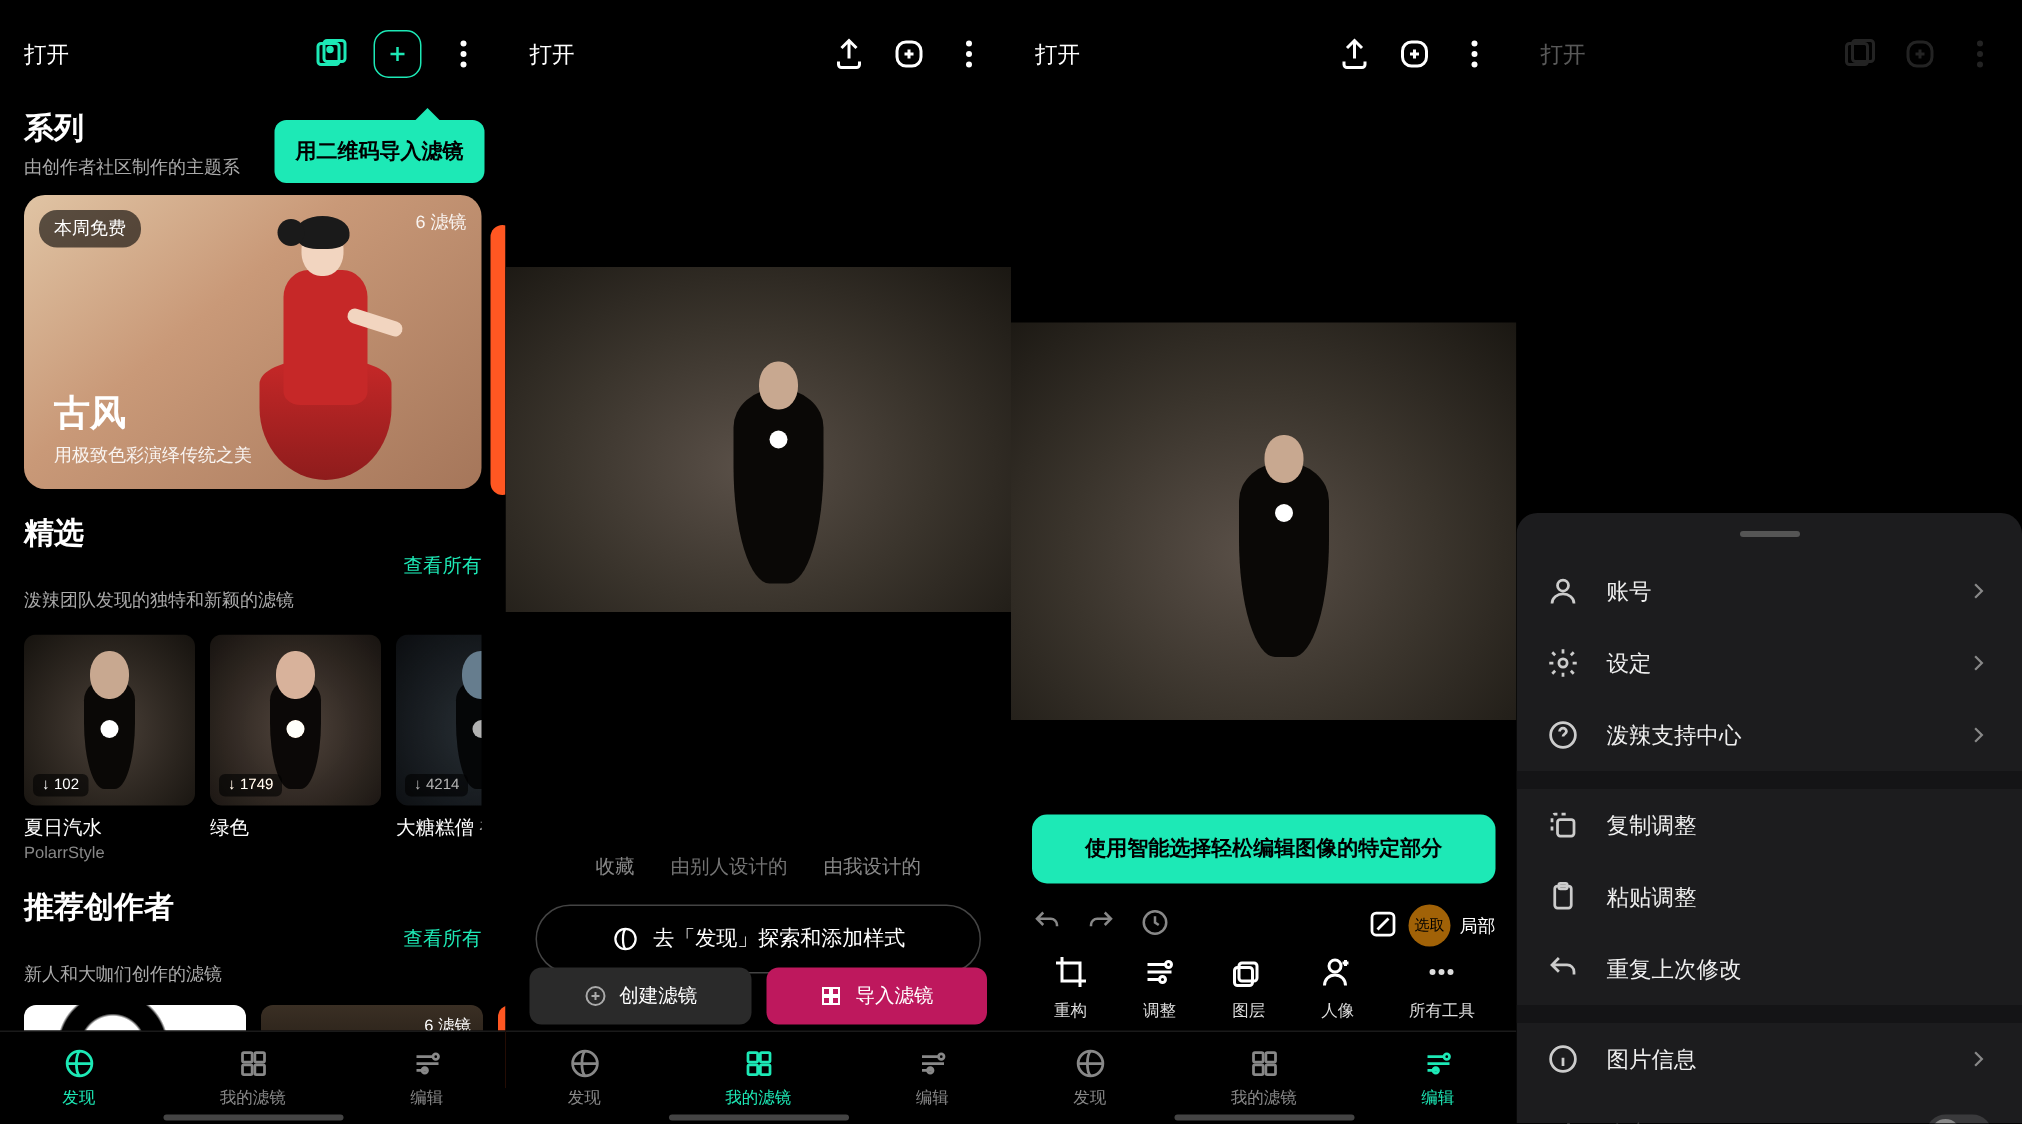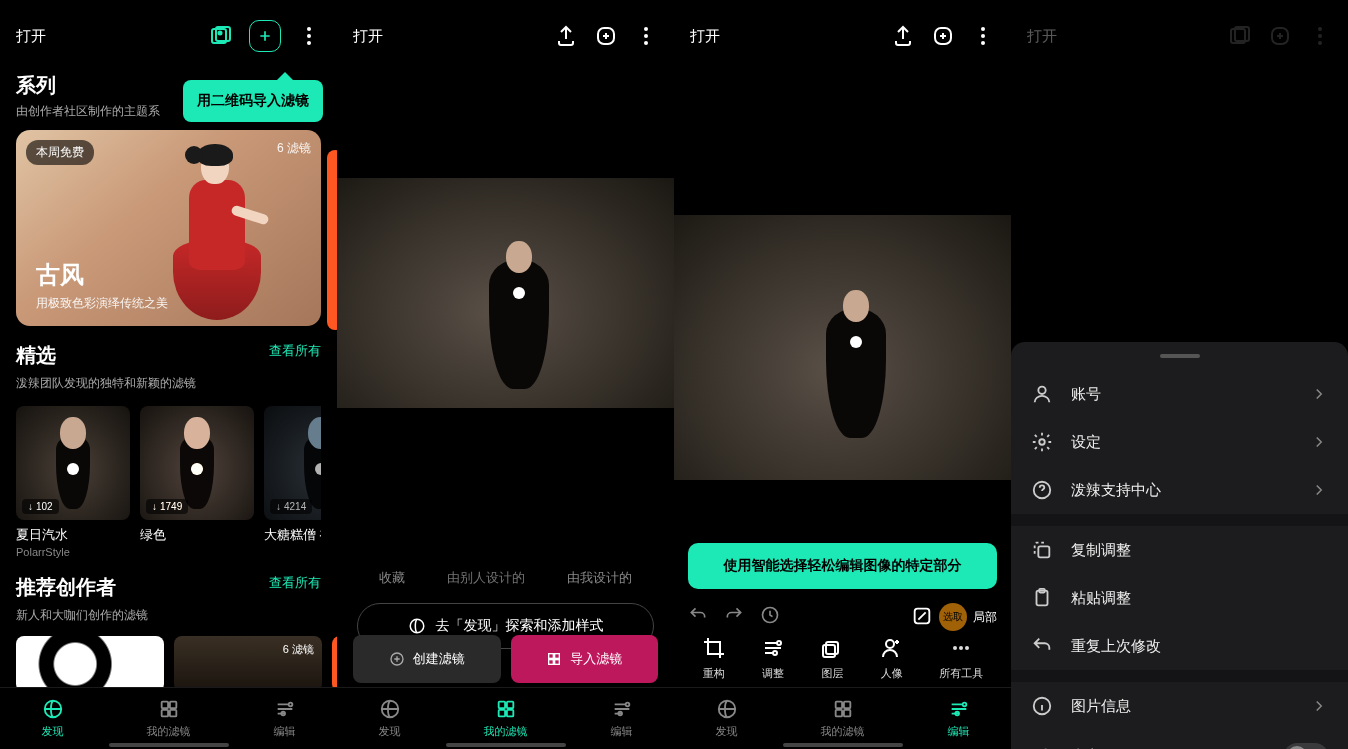--- a/index.html
+++ b/index.html
@@ -21,21 +21,21 @@
 
 
 .tooltip-qr { position: absolute; top: 80px; right: 14px; background: #1de9b6; color: #000; font-weight: 600; padding: 12px 14px; border-radius: 8px; font-size: 14px; z-index: 10; }
 .tooltip-qr::before { content: ''; position: absolute; top: -8px; right: 30px; border: 8px solid transparent; border-bottom-color: #1de9b6; border-top: none; }
 
 
 .section { padding: 0 16px 16px; }
 .section-hdr { display: flex; justify-content: space-between; margin-bottom: 6px; }
 .section-title { font-size: 20px; font-weight: 700; }
 .section-sub { font-size: 12px; color: #aaa; margin-top: 4px; }
-.see-all { color: #1de9b6; font-size: 13px; }
+.see-all { color: #1de9b6; font-size: 13px; margin-top: 26px; }
 
 
 .hero-card { position: relative; height: 196px; border-radius: 14px; overflow: hidden; margin-top: 10px; background: linear-gradient(140deg,#e0c4a4 0%,#c99978 40%,#a5765a 100%); }
 .hero-badge-l { position: absolute; left: 10px; top: 10px; background: rgba(0,0,0,.6); padding: 4px 10px; border-radius: 12px; font-size: 12px; }
 .hero-badge-r { position: absolute; right: 10px; top: 10px; color: #fff; font-size: 12px; opacity: .9; }
 .hero-text { position: absolute; left: 20px; bottom: 14px; }
 .hero-title { font-size: 24px; font-weight: 700; margin-bottom: 4px; }
 .hero-sub { font-size: 12px; opacity: .9; }
 .hero-figure { position: absolute; right: 60px; top: 20px; width: 100px; height: 170px; }
 .orange-strip { position: absolute; right: -6px; top: 150px; width: 16px; height: 180px; background: #ff5722; border-radius: 8px; }
@@ -60,30 +60,30 @@
 .nav-indicator { position: absolute; bottom: 2px; left: 50%; transform: translateX(-50%); width: 120px; height: 4px; background: #444; border-radius: 2px; }
 
 
 .editor-img { position: absolute; left: 0; right: 0; top: 178px; height: 230px; background: radial-gradient(ellipse at 48% 58%, #5a5048 0%, #3a342c 50%, #1a1712 100%); }
 .editor-img-3 { top: 215px; height: 265px; }
 .figure-silhouette { position: absolute; left: 45%; top: 35%; width: 60px; height: 130px; background: #0a0806; border-radius: 50% 50% 40% 40% / 20% 20% 60% 60%; }
 .figure-head { position: absolute; left: 50%; top: -18px; transform: translateX(-50%); width: 26px; height: 32px; background: #c8a890; border-radius: 48%; }
 .figure-flower { position: absolute; left: 50%; top: 28px; transform: translateX(-50%); width: 12px; height: 12px; background: #fff; border-radius: 50%; }
 
 
-.editor-tabs { position: absolute; bottom: 158px; left: 0; right: 0; display: flex; justify-content: center; gap: 42px; font-size: 13px; }
+.editor-tabs { position: absolute; bottom: 158px; left: 0; right: 0; display: flex; justify-content: center; gap: 24px; font-size: 13px; }
 .editor-tab { color: #888; padding: 4px 0; }
 .editor-tab.active { color: #737373; }
 
 
 .discover-btn { position: absolute; bottom: 100px; left: 20px; right: 20px; height: 46px; border: 1px solid #444; border-radius: 28px; display: flex; align-items: center; justify-content: center; gap: 10px; font-size: 14px; }
 
 
 .twin-btns { position: absolute; bottom: 66px; left: 16px; right: 16px; display: flex; gap: 10px; }
-.twin-btn { flex: 1; height: 48px; background: #2a2a2a; border-radius: 8px; display: flex; align-items: center; justify-content: center; gap: 8px; font-size: 13px; }
+.twin-btn { flex: 1; height: 38px; background: #2a2a2a; border-radius: 8px; display: flex; align-items: center; justify-content: center; gap: 8px; font-size: 13px; }
 
 
 .smart-tip { position: absolute; bottom: 160px; left: 14px; right: 14px; background: #1de9b6; color: #000; text-align: center; padding: 14px 8px; border-radius: 10px; font-weight: 700; font-size: 14px; }
 
 
 .tool-row { position: absolute; bottom: 118px; left: 14px; right: 14px; display: flex; justify-content: space-between; align-items: center; }
 .tool-small { display: flex; gap: 16px; }
 .tool-small svg { width: 20px; height: 20px; }
 .select-local { display: flex; align-items: center; gap: 6px; font-size: 12px; }
 .select-bubble { width: 28px; height: 28px; background: #a16207; border-radius: 50%; display: flex; align-items: center; justify-content: center; color: #000; font-size: 10px; }

